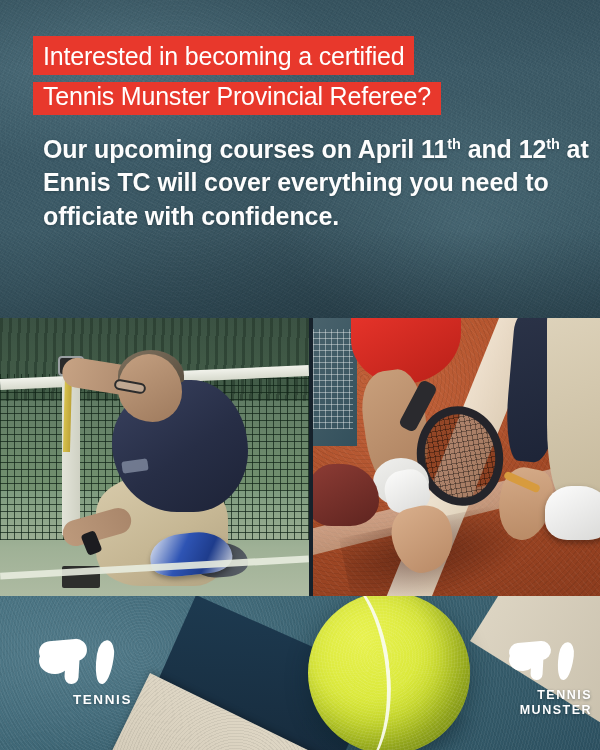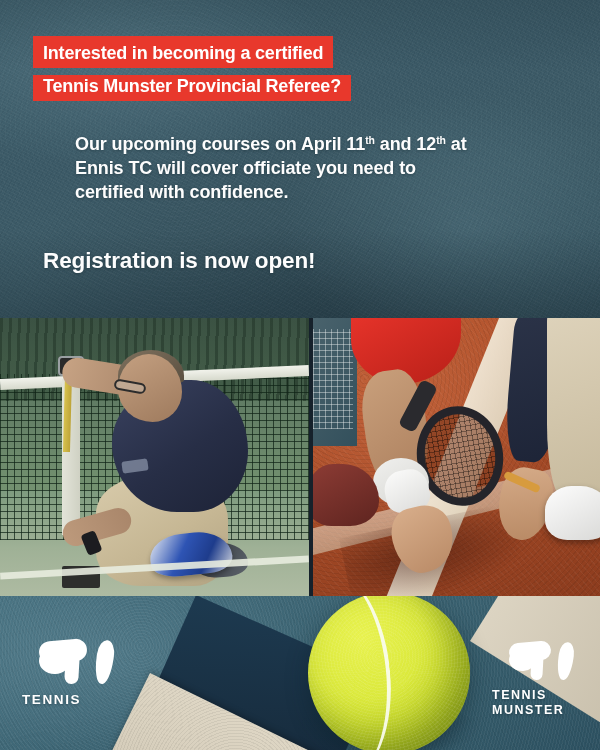--- a/index.html
+++ b/index.html
@@ -41,44 +41,43 @@
     pointer-events:none;
   }
 
   
   .headline {
     position:absolute; left:33px; top:36px; width:520px;
     z-index:5;
   }
   .headline-line {
     display:block;
-    font-size:18px;
-    font-weight:bold;
+    font-size:25px;
+    font-weight:normal;
     line-height:1.0;
     letter-spacing:-.2px;
     color:#ffffff;
     background:#e8382c;
     padding:8px 10px 6px 10px;
     width:fit-content;
     white-space:nowrap;
     text-align:center;
   }
   .headline-line + .headline-line { margin-top:7px; padding-top:2px; }
 
   
   .body-copy {
     position:absolute; left:43px; top:133px; width:520px;
     z-index:5;
     color:#fdfdfd;
-    font-size:18px;
+    font-size:25px;
     font-weight:bold;
     line-height:1.33;
     letter-spacing:-.1px;
     text-shadow:0 1px 3px rgba(10,25,32,.35);
-    margin-left:32px;
   }
   .body-copy p { white-space:nowrap; }
   .body-copy sup { font-size:.58em; vertical-align:.62em; font-weight:bold; }
   .cta {
     position:absolute; left:43px; top:248px;
     z-index:5;
     color:#fdfdfd;
     font-size:22.5px;
     font-weight:bold;
     letter-spacing:-.1px;
@@ -388,21 +387,21 @@
       repeating-conic-gradient(from 0deg at 50% 50%, rgba(255,255,255,.05) 0deg 1deg, rgba(0,0,0,0) 1deg 3deg),
       repeating-radial-gradient(circle at 44% 40%, rgba(255,255,255,.07) 0 1px, rgba(0,0,0,0) 1px 3px);
   }
   .ball-shadow {
     position:absolute; left:292px; top:108px; width:190px; height:56px;
     background:radial-gradient(ellipse at 50% 40%, rgba(20,45,60,.45), rgba(20,45,60,0) 70%);
     border-radius:50%;
   }
 
   
-  .logo-block { position:absolute; z-index:8; text-align:left; }
+  .logo-block { position:absolute; z-index:8; text-align:right; }
   .logo-munster { left:22px; top:638px; width:110px; }
   .logo-ireland { left:492px; top:640px; width:100px; }
 
   .logo-mark {
     position:relative; margin:0 auto 8px auto;
     height:46px; width:76px;
   }
   .logo-ireland .logo-mark { height:40px; width:66px; }
 
   
@@ -448,25 +447,24 @@
 
   <div class="top-panel"></div>
 
   <div class="headline">
     <span class="headline-line">Interested in becoming a certified</span>
     <span class="headline-line">Tennis Munster Provincial Referee?</span>
   </div>
 
   <div class="body-copy">
     <p><span>Our upcoming courses on April 11</span><sup>th</sup><span> and 12</span><sup>th</sup><span> at</span></p>
-    <p>Ennis TC will cover officiate you need to</p>
-    <p>certified with confidence.</p>
+    <p>Ennis TC will cover everything you need to</p>
+    <p>officiate with confidence.</p>
   </div>
 
-  <div class="cta">Registration is now open!</div>
 
   <div class="photo-strip">
 
     <div class="photo photo-left">
       <div class="ph-l-bg"></div>
       <div class="ph-l-backwall"></div>
       <div class="ph-l-court"></div>
       <div class="ph-l-net"></div>
       <div class="ph-l-nettape"></div>
       <div class="ph-l-strap"></div>

